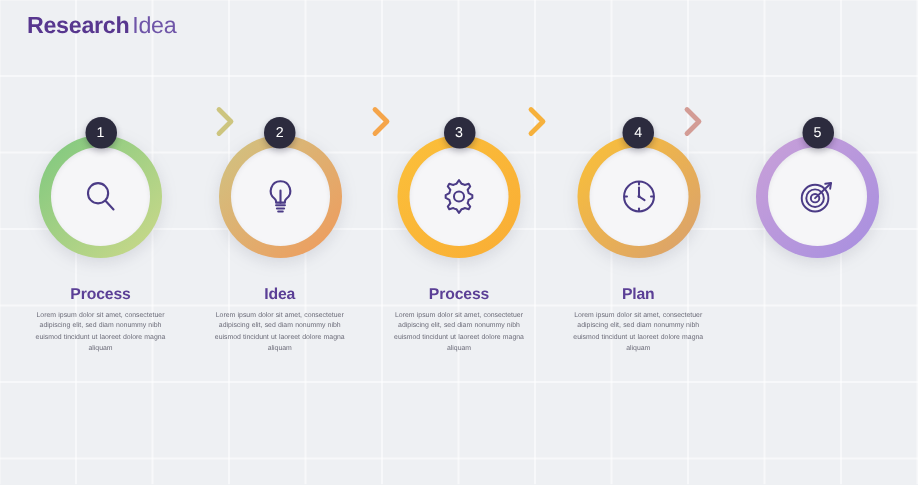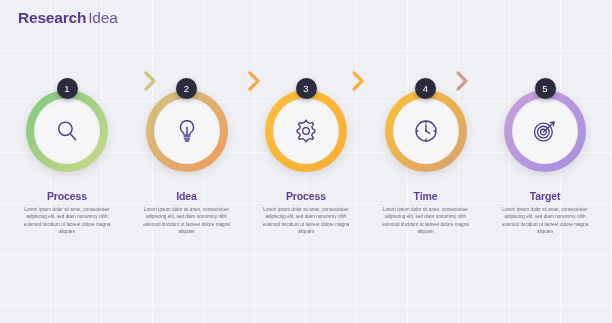--- a/index.html
+++ b/index.html
@@ -240,21 +240,21 @@
               <line x1="12" y1="3.4" x2="12" y2="4.6"></line>
               <line x1="12" y1="19.4" x2="12" y2="20.6"></line>
               <line x1="3.4" y1="12" x2="4.6" y2="12"></line>
               <line x1="19.4" y1="12" x2="20.6" y2="12"></line>
             </svg>
           </span>
         </div>
           </div>
       </div>
       <div class="caption">
-        <div class="caption-title">Time</div>
+        <div class="caption-title">Plan</div>
         <div class="caption-body">Lorem ipsum dolor sit amet, consectetuer adipiscing elit, sed diam nonummy nibh euismod tincidunt ut laoreet dolore magna aliquam</div>
       </div>
     </div>
 
     <div class="step">
       <div class="badge">5</div>
       <div class="ring-wrap">
         <div class="ring" id="ring-4" style="background: linear-gradient(135deg, rgb(201, 160, 216) 0%, rgb(167, 143, 224) 100%);">
             <div class="ring-inner">
           <span class="icon">
@@ -262,24 +262,20 @@
               <circle cx="10.5" cy="13" r="8.2"></circle>
               <circle cx="10.5" cy="13" r="5.4"></circle>
               <circle cx="10.5" cy="13" r="2.6"></circle>
               <line x1="10.5" y1="13" x2="20.3" y2="3.9"></line>
               <path d="M16.8 4.2l3.5-.5-.5 3.5"></path>
             </svg>
           </span>
         </div>
           </div>
       </div>
-      <div class="caption">
-        <div class="caption-title">Target</div>
-        <div class="caption-body">Lorem ipsum dolor sit amet, consectetuer adipiscing elit, sed diam nonummy nibh euismod tincidunt ut laoreet dolore magna aliquam</div>
-      </div>
     </div>
 
   </div>
 
   <div class="chevron" style="left:142px">
     <svg viewBox="0 0 16 22" fill="none" stroke-width="3.2" stroke-linecap="round" stroke-linejoin="round" id="chev-0" stroke="#cdc57f">
         <polyline points="4,3 12,11 4,19"></polyline>
       </svg>
   </div>
   <div class="chevron" style="left:246px">

